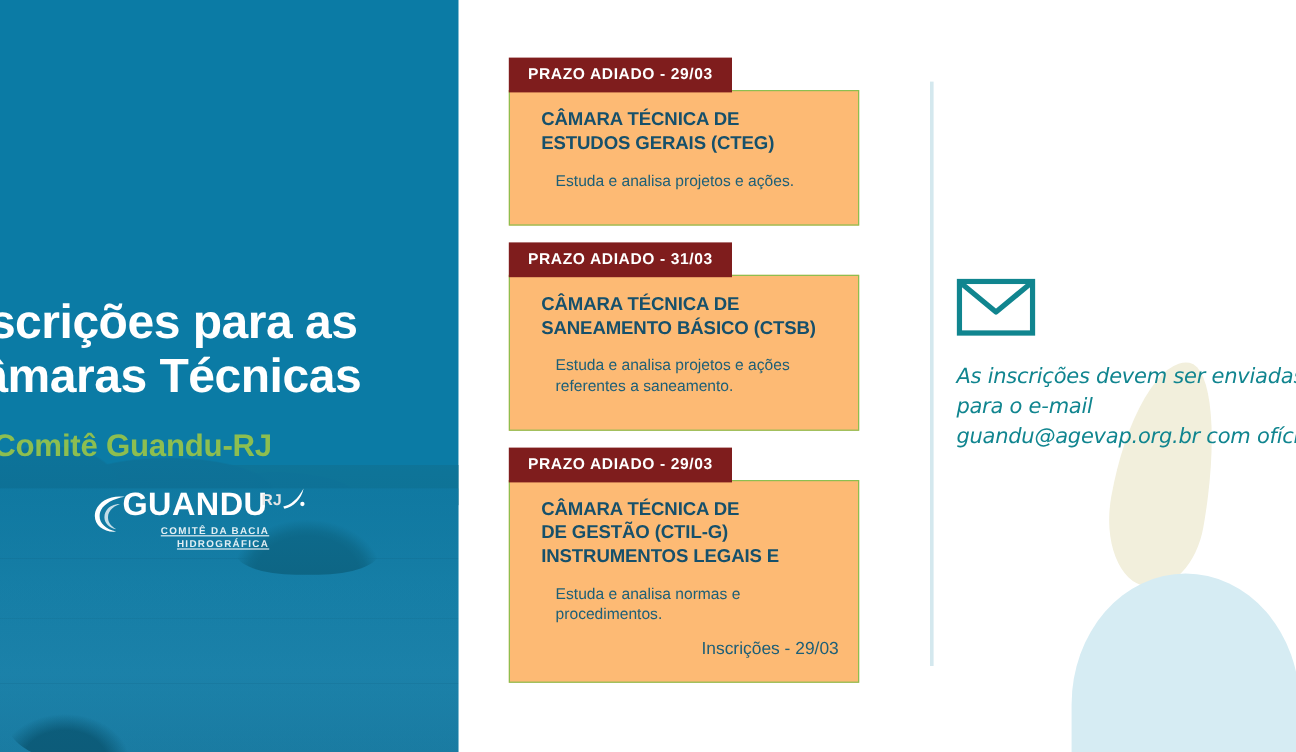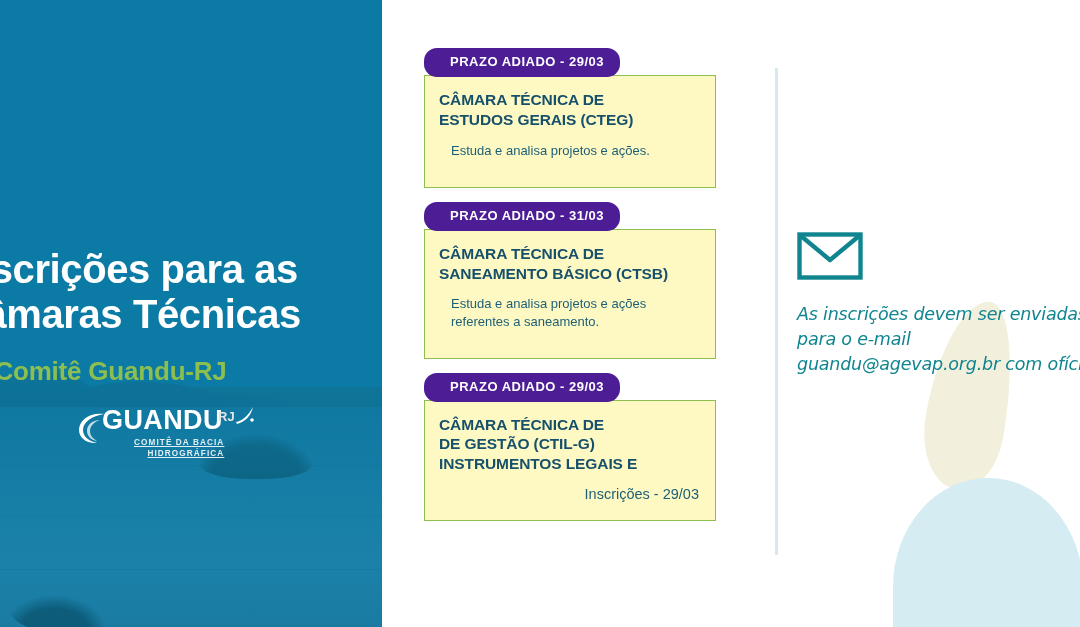--- a/index.html
+++ b/index.html
@@ -184,35 +184,34 @@
     top: 48px;
     width: 292px;
   }
   .card-block { position: relative; }
   .card-block + .card-block { margin-top: 14px; }
 
   .badge {
     position: relative;
     z-index: 2;
     display: inline-block;
-    background: #4c1d95;
+    background: #7f1d1d;
     color: #ffffff;
     font-size: 13px;
     font-weight: 700;
     letter-spacing: 0.5px;
-    padding: 7px 16px 7px 26px;
+    padding: 7px 16px 7px 16px;
     line-height: 1.15;
-    border-radius: 13px;
   }
   .card-body {
     position: relative;
     margin-top: -2px;
     border: 1.5px solid #8dbe50;
-    background: #fef9c3;
-    padding: 14px 16px 16px 14px;
+    background: #fdba74;
+    padding: 14px 16px 16px 26px;
   }
   .card-title {
     color: #16506b;
     font-size: 15.5px;
     font-weight: 700;
     line-height: 1.28;
     letter-spacing: -0.1px;
     margin: 0 0 6px 0;
   }
   .card-desc {
@@ -355,20 +354,24 @@
     </div>
 
     <div class="card-block">
       <div class="badge">PRAZO ADIADO - 29/03</div>
       <div class="card-body">
         <div class="card-title">
           <div>CÂMARA TÉCNICA DE</div>
           <div>DE GESTÃO (CTIL-G)</div>
           <div>INSTRUMENTOS LEGAIS E</div>
         </div>
+        <p class="card-desc">
+          <span>Estuda e analisa normas e</span><br>
+          <span>procedimentos.</span>
+        </p>
         <p class="card-extra">Inscrições - 29/03</p>
       </div>
     </div>
 
   </div>
 
   <div class="divider"></div>
   <div class="blob-leaf"></div>
   <div class="blob-blue"></div>
 

